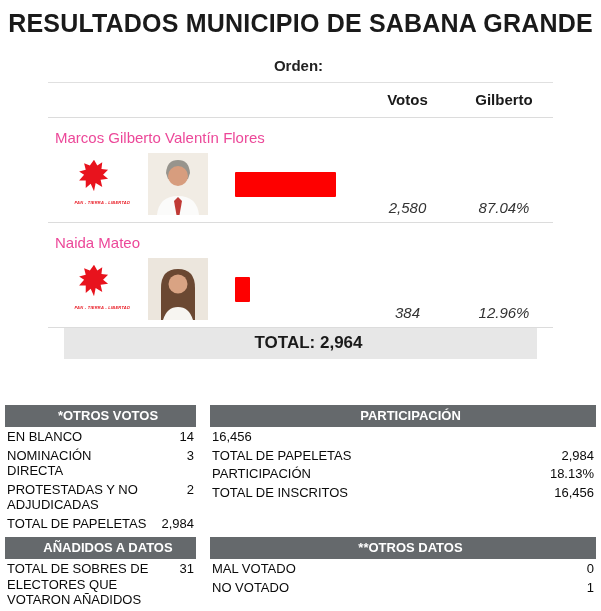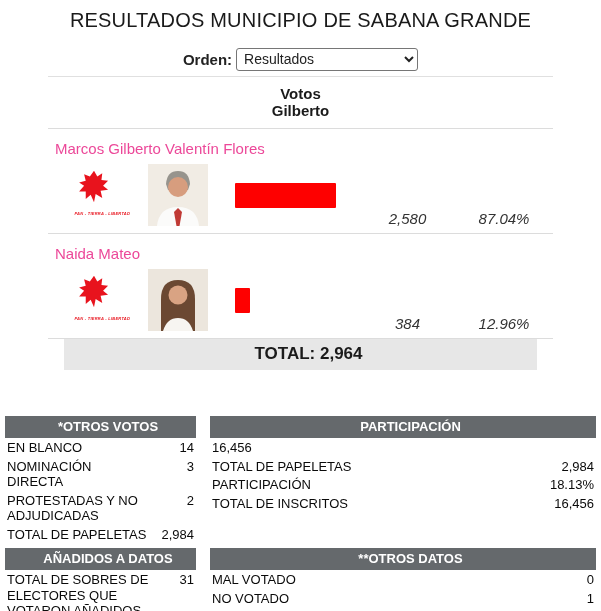--- a/index.html
+++ b/index.html
@@ -1,28 +1,28 @@
 <!DOCTYPE html>
 <html><head>
 <meta charset="utf-8">
 <style>
   * { box-sizing: border-box; margin: 0; padding: 0; }
   html, body { width: 601px; height: 611px; background: #fff; overflow: hidden;
     font-family: "Liberation Sans", sans-serif; color: #222; }
 
-  .page-title { text-align: center; font-size: 20px; font-weight: normal; color: #1a1a1a;
+  .page-title { text-align: center; font-size: 25px; font-weight: bold; color: #1a1a1a;
     padding-top: 9px; letter-spacing: 0.2px; }
 
   .order-row { display: flex; justify-content: center; align-items: center; margin-top: 15px; height: 24px; }
   .order-label { font-weight: bold; font-size: 15px; margin-right: 4px; }
   .order-select { width: 182px; height: 23px; font-size: 14px; font-family: "Liberation Sans", sans-serif;
     border: 1px solid #767676; border-radius: 3px; background: #fff; padding-left: 3px; color: #222; }
 
   .results { margin: 5px 48px 0 48px; border-top: 1px solid #e0e0e0; }
-  .results-head { display: flex; align-items: center; padding: 8px 0 9px 0; border-bottom: 1px solid #dcdcdc; flex-direction: column; }
+  .results-head { display: flex; align-items: center; padding: 8px 0 9px 0; border-bottom: 1px solid #dcdcdc; }
   .col-media { flex: 1; }
   .col-votes { width: 95px; text-align: center; }
   .col-pct { width: 98px; text-align: center; }
   .results-head .col-votes, .results-head .col-pct { font-weight: bold; font-size: 15px; color: #1a1a1a; }
 
   .cand-block { border-bottom: 1px solid #dcdcdc; padding-bottom: 6px; }
   .cand-name { font-size: 15px; color: #ec4899; margin: 11px 0 0 7px; }
   .cand-row { display: flex; align-items: flex-end; height: 64px; margin-top: 6px; font-style: italic; }
   .media { flex: 1; display: flex; align-items: center; height: 64px; }
   .party-logo { width: 78px; margin-left: 7px; text-align: center; }
@@ -45,23 +45,20 @@
   .panel-row .pl { max-width: 76%; }
   .panel-row .pv { text-align: right; white-space: nowrap; }
 </style>
 </head>
 <body>
 
 <div class="page-title">RESULTADOS MUNICIPIO DE SABANA GRANDE</div>
 
 <div class="order-row">
   <span class="order-label">Orden:</span>
-  <select class="order-select">
-    <option>Resultados</option>
-  </select>
 </div>
 
 <div class="results">
   <div class="results-head">
     <div class="col-media"></div>
     <div class="col-votes">Votos</div>
     <div class="col-pct">Gilberto</div>
   </div>
 
   <div class="cand-block">

